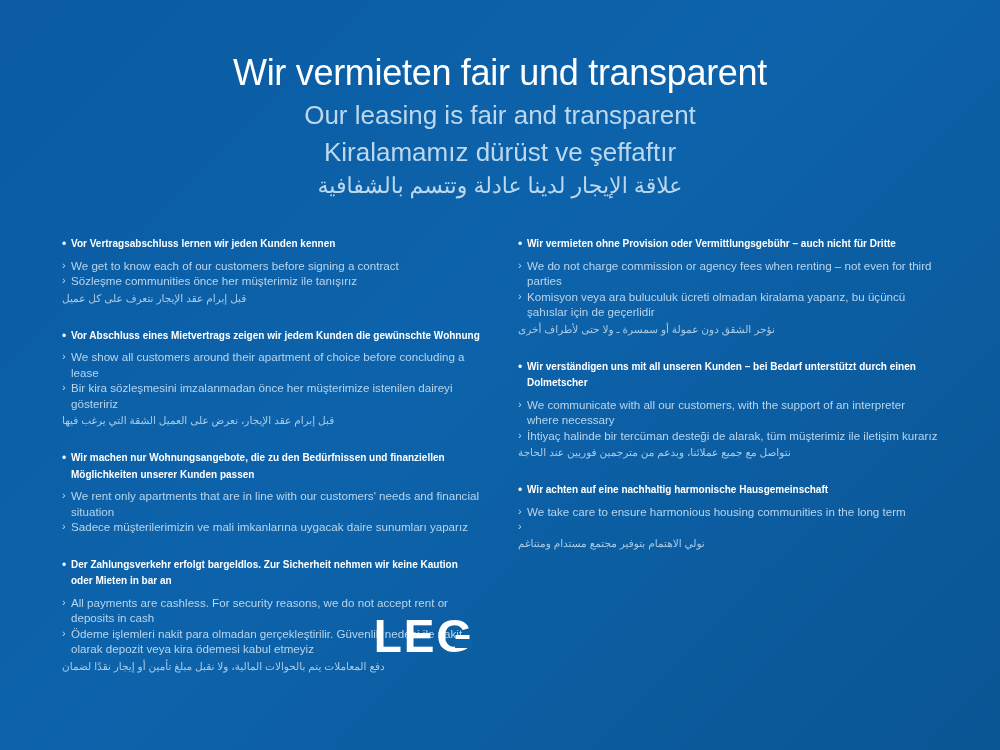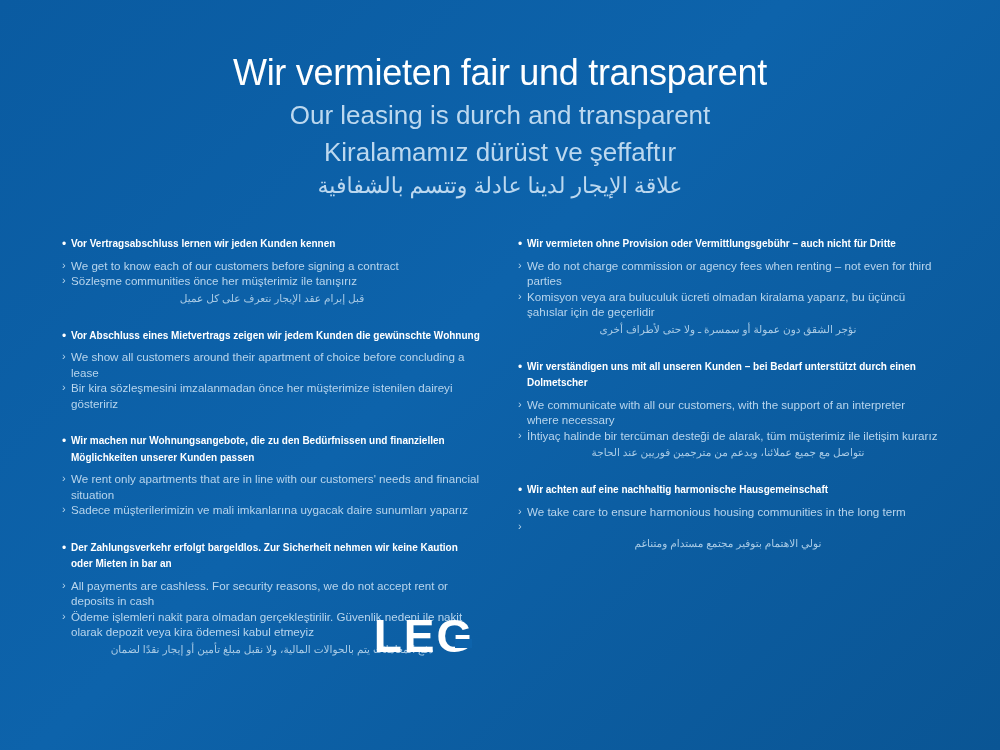--- a/index.html
+++ b/index.html
@@ -101,21 +101,21 @@
     font-weight: bold;
     line-height: 16.5px;
   }
   .txt-en, .txt-tr {
     color: #b8d5ed;
     font-size: 11.6px;
     line-height: 15.5px;
   }
   .ar-line {
     direction: rtl;
-    text-align: center;
+    text-align: left;
     color: #a9cbe6;
     font-size: 10.5px;
     line-height: 15px;
     margin-top: 2px;
   }
   .sub-group { margin-top: 5px; }
 
   
   .logo-wrap {
     position: absolute;
@@ -142,21 +142,21 @@
     background: #0d63ab;
   }
 </style>
 </head>
 <body>
 
 <div class="page">
 
   <div class="headings">
     <div class="h-de">Wir vermieten fair und transparent</div>
-    <div class="h-en">Our leasing is durch and transparent</div>
+    <div class="h-en">Our leasing is fair and transparent</div>
     <div class="h-tr">Kiralamamız dürüst ve şeffaftır</div>
     <div class="h-ar">علاقة الإيجار لدينا عادلة وتتسم بالشفافية</div>
   </div>
 
   <div class="columns">
 
     <div class="col">
 
       <div class="block">
         <div class="line">
@@ -183,20 +183,21 @@
         </div>
         <div class="sub-group">
           <div class="line">
             <span class="bullet sub">›</span>
             <span class="txt-en">We show all customers around their apartment of choice before concluding a lease</span>
           </div>
           <div class="line">
             <span class="bullet sub">›</span>
             <span class="txt-tr">Bir kira sözleşmesini imzalanmadan önce her müşterimize istenilen daireyi gösteririz</span>
           </div>
+          <div class="ar-line">قبل إبرام عقد الإيجار، نعرض على العميل الشقة التي يرغب فيها</div>
         </div>
       </div>
 
       <div class="block">
         <div class="line">
           <span class="bullet">•</span>
           <span class="txt-de">Wir machen nur Wohnungsangebote, die zu den Bedürfnissen und finanziellen Möglichkeiten unserer Kunden passen</span>
         </div>
         <div class="sub-group">
           <div class="line">

